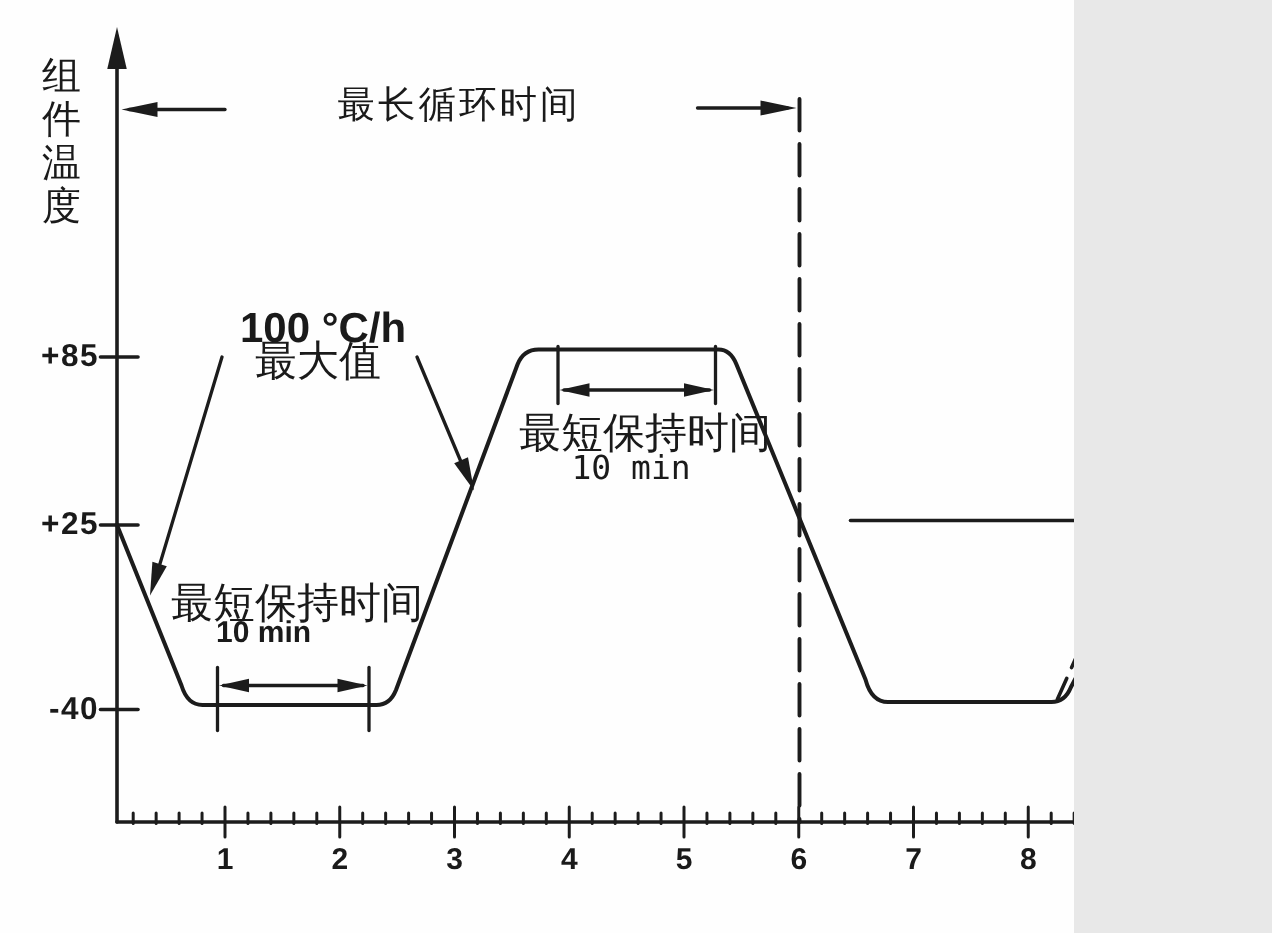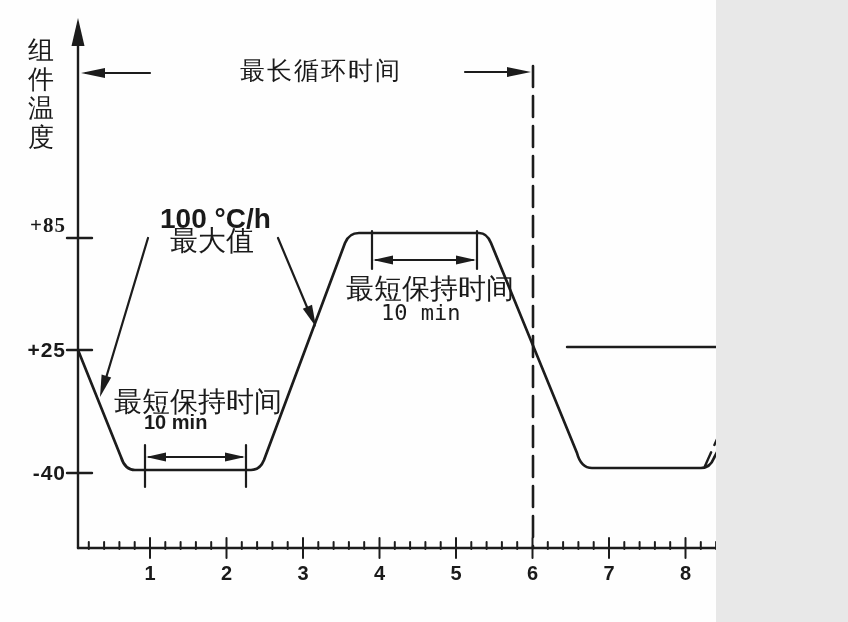--- a/index.html
+++ b/index.html
@@ -120,33 +120,33 @@
       <polygon points="373,260 393,255.5 393,264.5" fill="#1c1c1c" stroke="none"></polygon>
       <polygon points="476,260 456,255.5 456,264.5" fill="#1c1c1c" stroke="none"></polygon>
 
       <line x1="567" y1="347" x2="750" y2="347" stroke-width="2.4"></line>
       <polygon points="759,347 732,341 732,353" fill="#1c1c1c" stroke="none"></polygon>
     </g>
   </svg>
 
   <div class="lbl vert cjk26" style="left:28px;top:36px;">组件温度</div>
 
-  <div class="lbl cjk25" style="left:240px;top:57px;letter-spacing:2px;">最长循环时间</div>
+  <div class="lbl cjk25" style="left:225px;top:57px;letter-spacing:2px;">最长循环时间</div>
 
   <div class="lbl bold" style="left:160px;top:204px;font-size:28px;">100 °C/h</div>
   <div class="lbl cjk24" style="left:170px;top:226px;">最大值</div>
 
   <div class="lbl cjk24" style="left:114px;top:387px;">最短保持时间</div>
   <div class="lbl bold" style="left:144px;top:411px;font-size:20px;">10 min</div>
 
   <div class="lbl cjk24" style="left:346px;top:274px;">最短保持时间</div>
   <div class="lbl mono" style="left:381px;top:301px;font-size:22px;">10 min</div>
 
 
-  <div class="lbl ytick" style="left:12px;top:214px;font-family:Liberation Serif, serif;">+85</div>
+  <div class="lbl ytick" style="left:12px;top:226px;">+85</div>
   <div class="lbl ytick" style="left:12px;top:338px;">+25</div>
   <div class="lbl ytick" style="left:12px;top:461px;">-40</div>
 
   <div id="xtick-labels">
       <div class="xtick-label" style="left: 137px; top: 562px;">1</div>
       <div class="xtick-label" style="left: 213.5px; top: 562px;">2</div>
       <div class="xtick-label" style="left: 290px; top: 562px;">3</div>
       <div class="xtick-label" style="left: 366.5px; top: 562px;">4</div>
       <div class="xtick-label" style="left: 443px; top: 562px;">5</div>
       <div class="xtick-label" style="left: 519.5px; top: 562px;">6</div>

